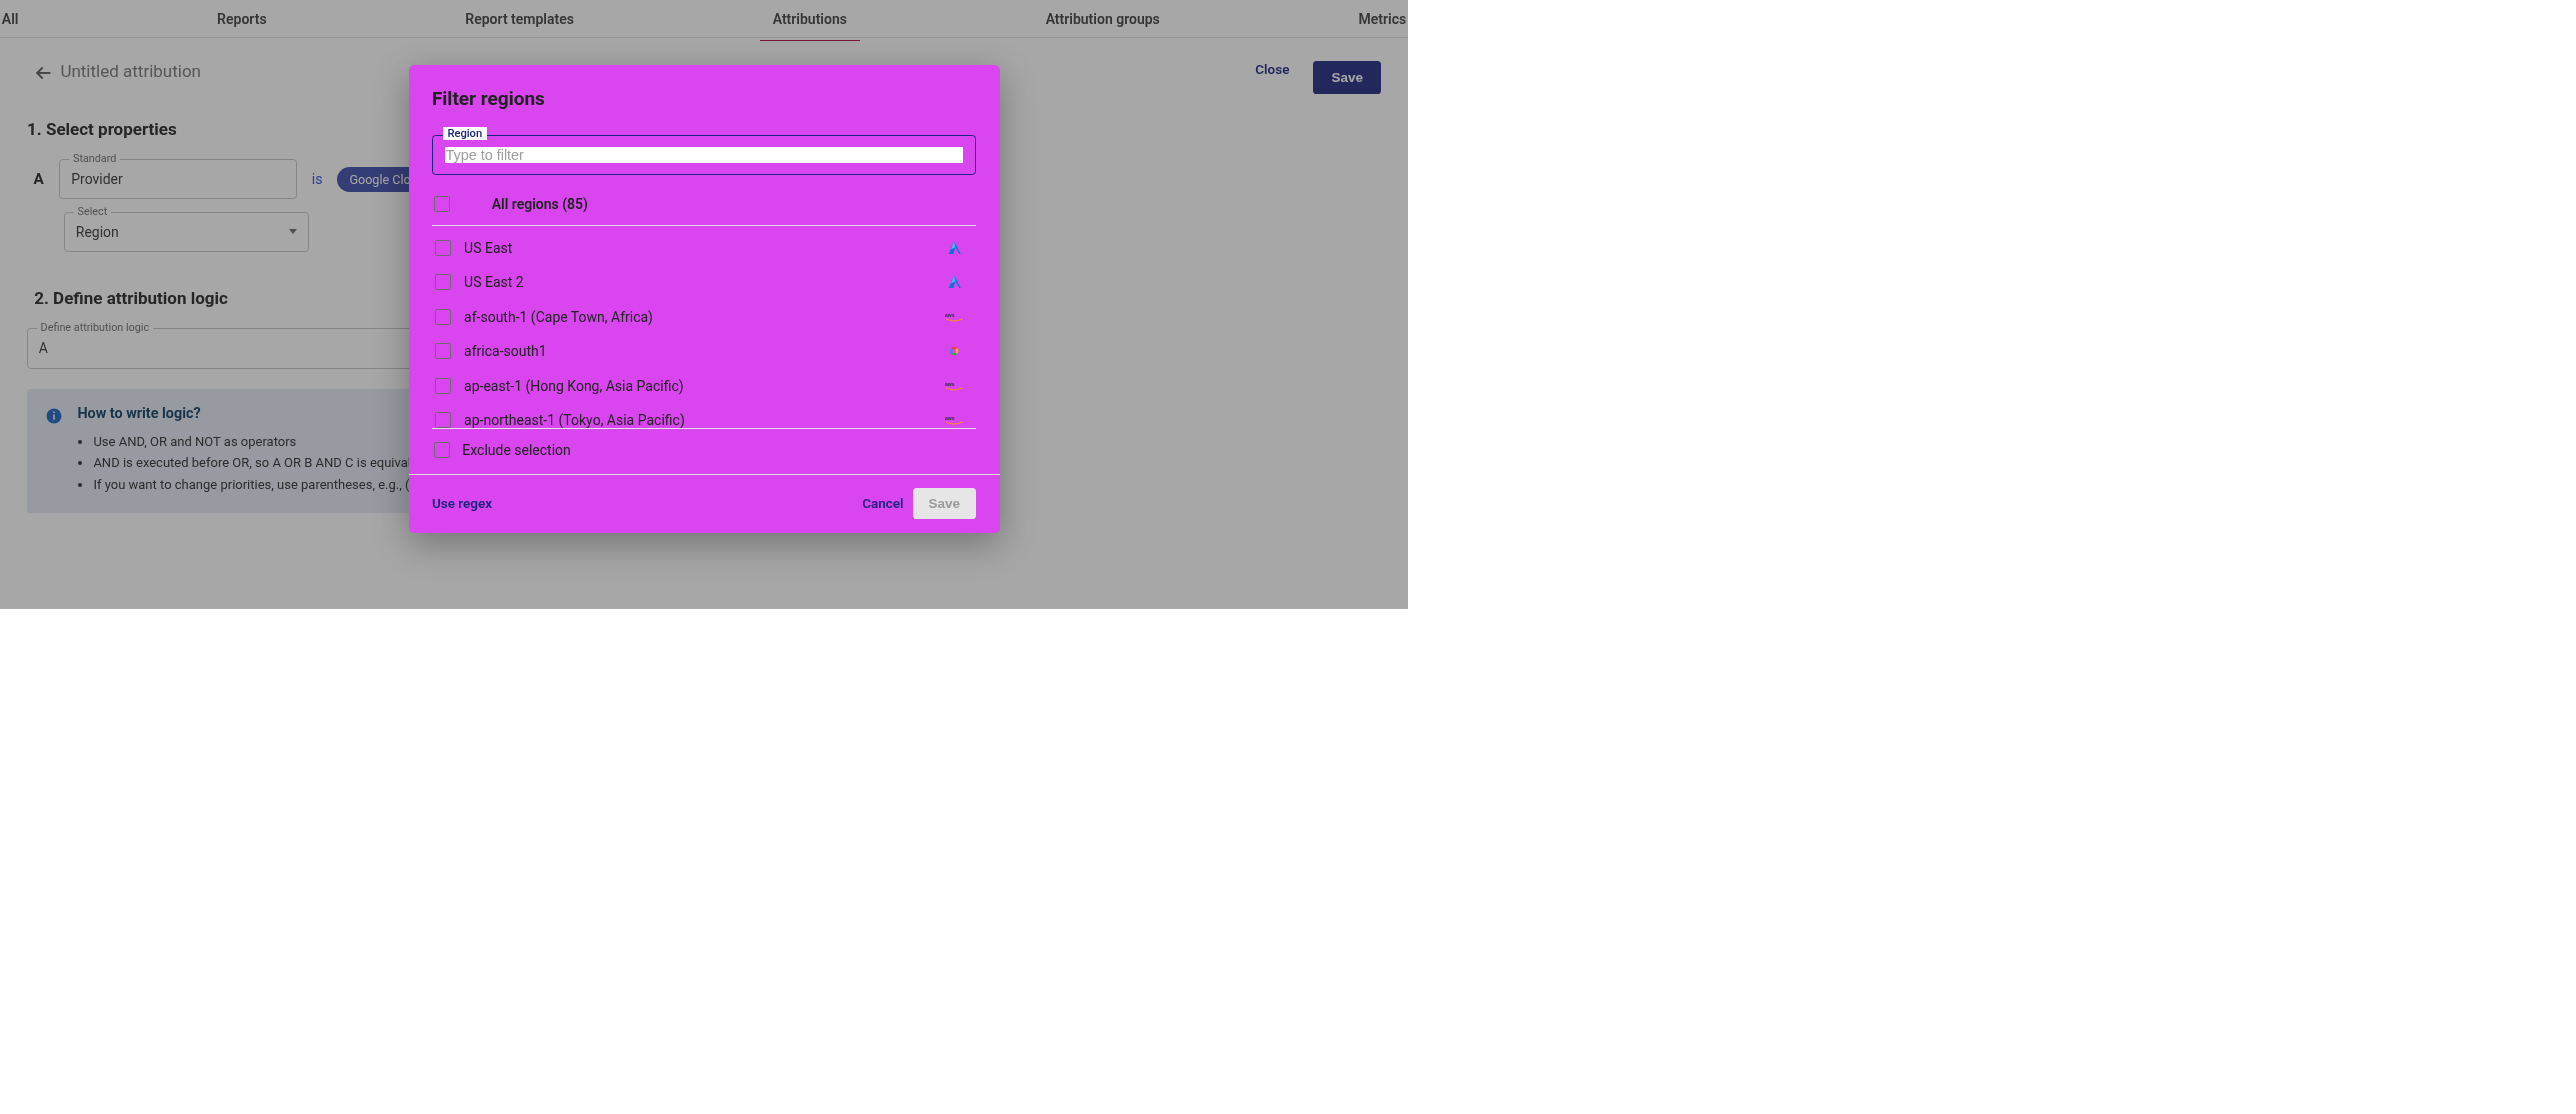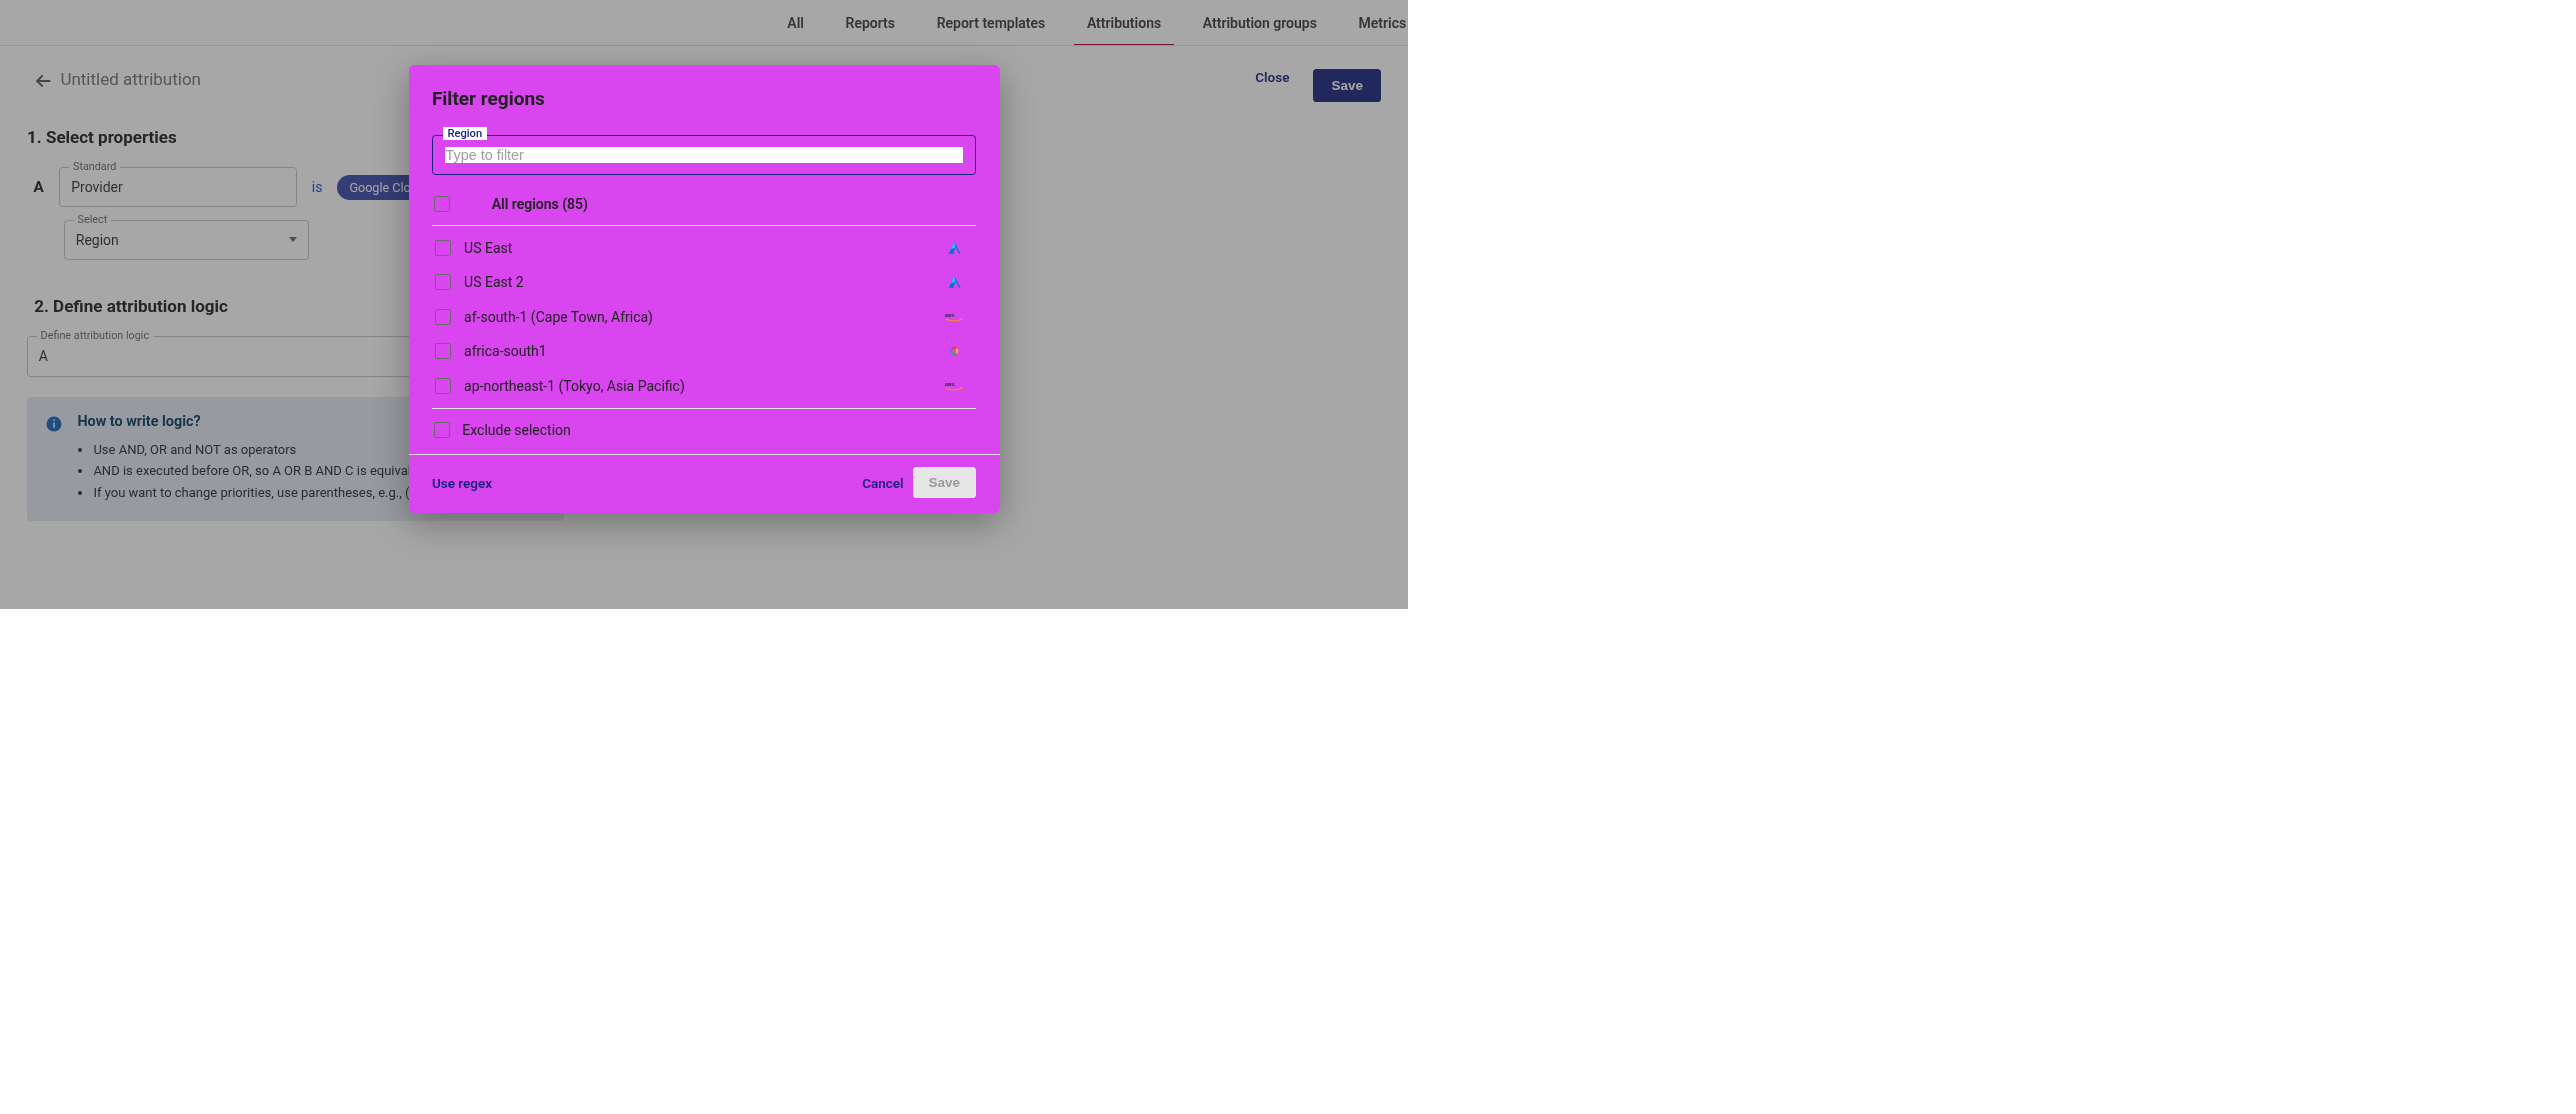--- a/index.html
+++ b/index.html
@@ -10,23 +10,23 @@
       font-size: 12.6px;
       position: relative;
       width: 1408px;
       height: 609px;
       overflow: hidden;
     }
 
     
     .tabs {
       display: flex;
-      justify-content: flex-end;
+      justify-content: space-between;
       border-bottom: 0.9px solid #e0e0e0;
-      height: 46px;
+      height: 38px;
       align-items: center;
       gap: 38px;
     }
     .tab {
       font-size: 14px;
       font-weight: 600;
       color: #3b3b3b;
       padding: 14.4px 1.8px 13.5px 1.8px;
       cursor: pointer;
       position: relative;
@@ -442,20 +442,31 @@
               <svg width="18" height="18" viewBox="0 0 24 24">
                 <path d="M8 16 a6 6 0 0 1 0-8 l2 2 a3.2 3.2 0 0 0 0 4 z" fill="#4285f4"></path>
                 <path d="M8 8 a6 6 0 0 1 8 0 l-2 2 a3.2 3.2 0 0 0 -4 0 z" fill="#ea4335"></path>
                 <path d="M16 8 a6 6 0 0 1 0 8 l-2 -2 a3.2 3.2 0 0 0 0 -4 z" fill="#fbbc05"></path>
                 <path d="M16 16 a6 6 0 0 1 -8 0 l2 -2 a3.2 3.2 0 0 0 4 0 z" fill="#34a853"></path>
               </svg>
             </span>
           </div>
           <div class="checkbox-row">
             <div class="cb"></div>
+            <span class="lbl">ap-east-1 (Hong Kong, Asia Pacific)</span>
+            <span class="provider-icon">
+              <svg width="23.4" height="18" viewBox="0 0 40 24" style="font-size:14px">
+                <text x="2" y="12" font-family="Arial" font-size="10" font-weight="600" fill="#232f3e">aws</text>
+                <path d="M4 16 Q20 24 36 16" stroke="#ff9900" stroke-width="1.8" fill="none"></path>
+                <polygon points="34,14 38,16 34,18" fill="#ff9900"></polygon>
+              </svg>
+            </span>
+          </div>
+          <div class="checkbox-row">
+            <div class="cb"></div>
             <span class="lbl">ap-northeast-1 (Tokyo, Asia Pacific)</span>
             <span class="provider-icon">
               <svg width="23.4" height="18" viewBox="0 0 40 24" style="font-size:14px">
                 <text x="2" y="12" font-family="Arial" font-size="10" font-weight="600" fill="#232f3e">aws</text>
                 <path d="M4 16 Q20 24 36 16" stroke="#ff9900" stroke-width="1.8" fill="none"></path>
                 <polygon points="34,14 38,16 34,18" fill="#ff9900"></polygon>
               </svg>
             </span>
           </div>
         </div>

